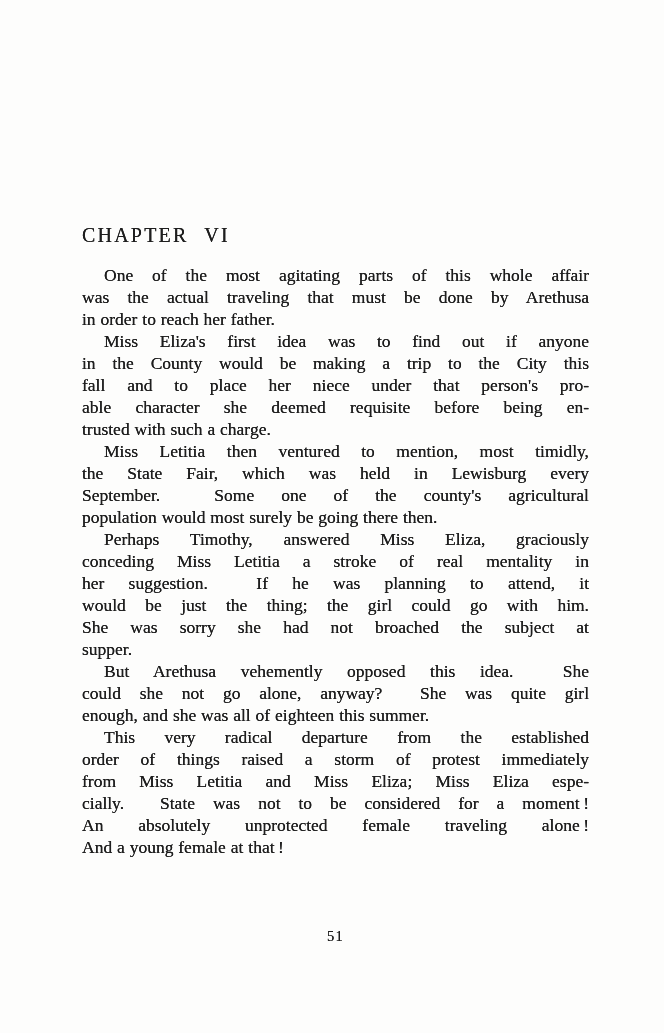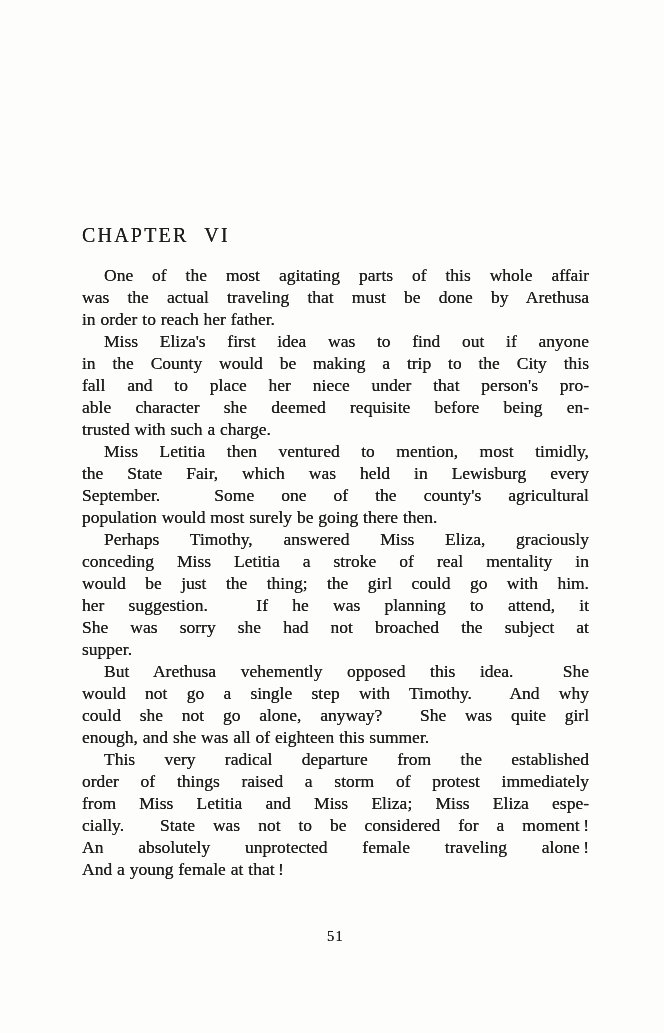--- a/index.html
+++ b/index.html
@@ -87,28 +87,27 @@
       </div>
       <div class="paragraph">
         <div class="line first">Miss Letitia then ventured to mention, most timidly,</div>
         <div class="line">the State Fair, which was held in Lewisburg every</div>
         <div class="line">September.  Some one of the county's agricultural</div>
         <div class="line last">population would most surely be going there then.</div>
       </div>
       <div class="paragraph">
         <div class="line first">Perhaps Timothy, answered Miss Eliza, graciously</div>
         <div class="line">conceding Miss Letitia a stroke of real mentality in</div>
+        <div class="line">her suggestion.  If he was planning to attend, it</div>
         <div class="line">would be just the thing; the girl could go with him.</div>
-        <div class="line">her suggestion.  If he was planning to attend, it</div>
         <div class="line">She was sorry she had not broached the subject at</div>
         <div class="line last">supper.</div>
       </div>
       <div class="paragraph">
         <div class="line first">But Arethusa vehemently opposed this idea.  She</div>
-        <div class="line">would not go a single step with Timothy.  And why</div>
         <div class="line">could she not go alone, anyway?  She was quite girl</div>
         <div class="line last">enough, and she was all of eighteen this summer.</div>
       </div>
       <div class="paragraph">
         <div class="line first">This very radical departure from the established</div>
         <div class="line">order of things raised a storm of protest immediately</div>
         <div class="line">from Miss Letitia and Miss Eliza; Miss Eliza espe-</div>
         <div class="line">cially.  State was not to be considered for a moment !</div>
         <div class="line">An absolutely unprotected female traveling alone !</div>
         <div class="line last">And a young female at that !</div>

